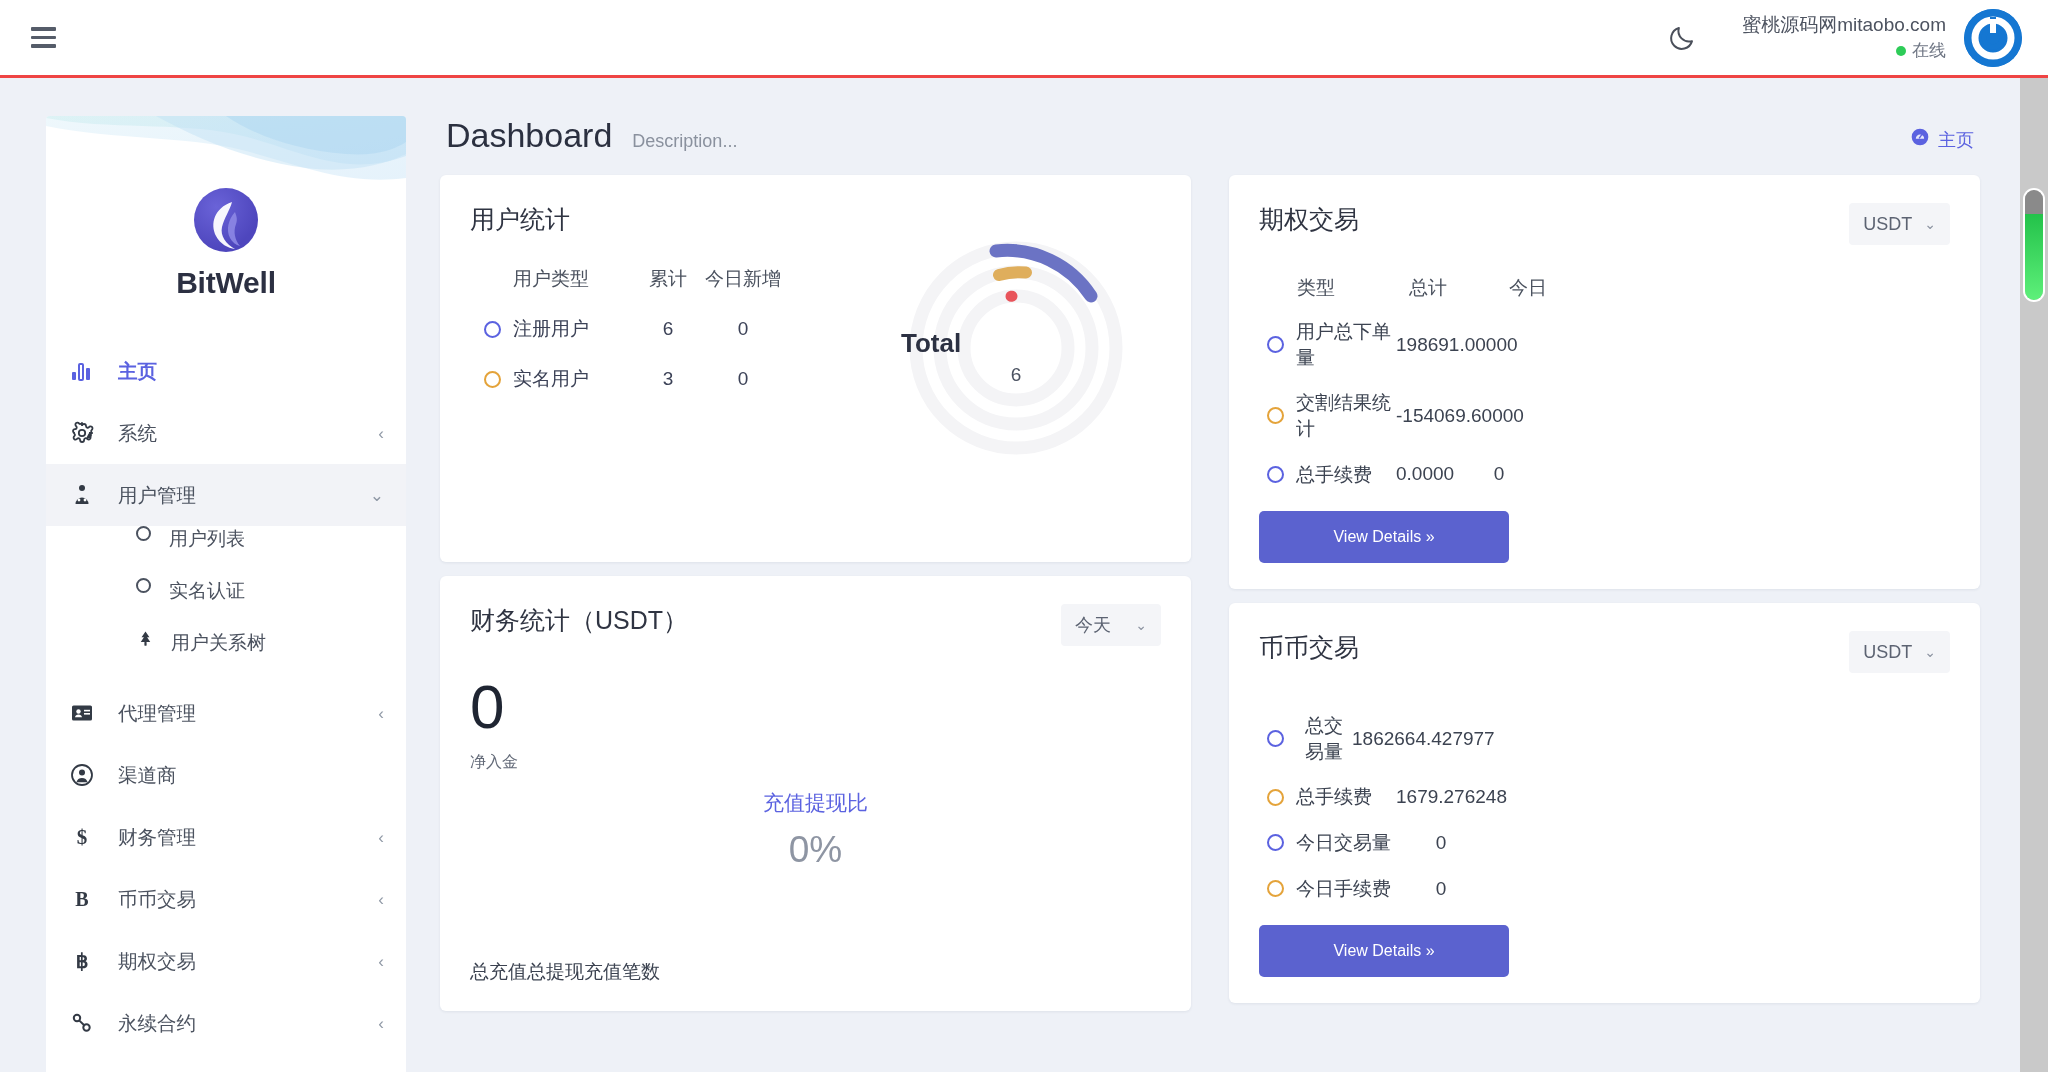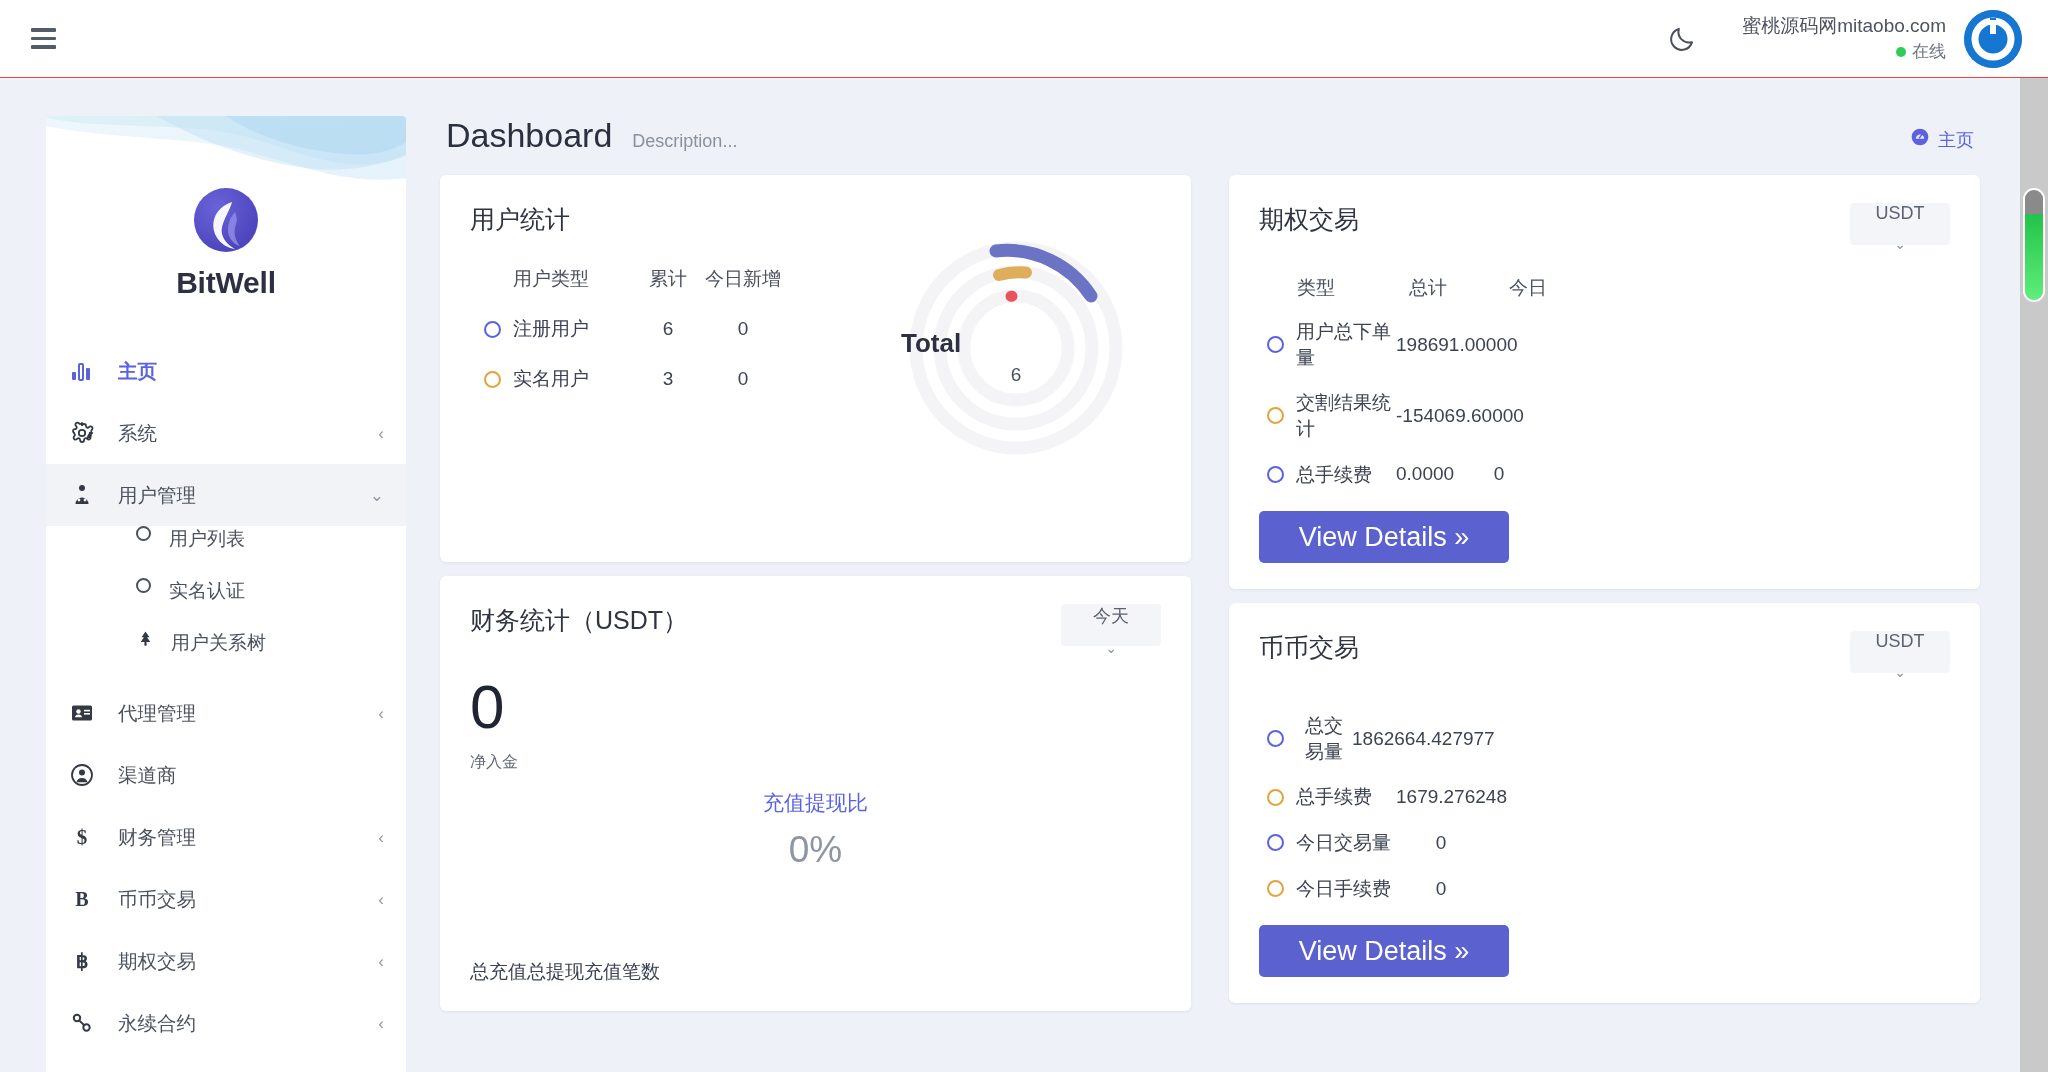--- a/index.html
+++ b/index.html
@@ -9,21 +9,21 @@
     background: #eef1f7;
     font-family: "Liberation Sans", "DejaVu Sans", sans-serif;
     color: #3c4257;
   }
 
   
   .topbar {
     position: absolute; top: 0; left: 0; right: 0; height: 78px;
     background: #ffffff;
     display: flex; align-items: center;
-    border-bottom: 1px solid #ef4444;
+    border-bottom: 3px solid #ef4444;
     z-index: 20;
   }
   .hamburger {
     margin-left: 22px; width: 42px; height: 42px;
     display: flex; flex-direction: column; justify-content: center;
     align-items: center; gap: 5px; cursor: pointer;
   }
   .hamburger span { display: block; width: 25px; height: 3.5px; background: #555c69; border-radius: 1px; }
   .topbar-right {
     margin-left: auto; display: flex; align-items: center; gap: 0px; padding-right: 26px;
@@ -118,21 +118,21 @@
     box-shadow: 0 1px 3px rgba(40,50,80,0.08);
     padding: 28px 30px 26px 30px;
     position: relative;
   }
   .card-title { font-size: 25px; color: #2f3442; font-weight: 400; }
   .card-head { display: flex; align-items: flex-start; }
   .select-pill {
     margin-left: auto; background: #f4f5f8; border-radius: 4px;
     height: 42px; min-width: 100px; padding: 0 14px;
     display: flex; align-items: center; justify-content: space-between; gap: 12px;
-    font-size: 18px; color: #5c6372; cursor: pointer; flex-direction: column;
+    font-size: 18px; color: #5c6372; cursor: pointer;
   }
   .select-pill .chev { color: #8d94a2; font-size: 14px; }
 
   
   .userstat-body { display: flex; align-items: flex-start; min-height: 300px; }
   .ustat-table { padding-top: 18px; padding-left: 14px; }
   .ustat-row { display: flex; align-items: center; height: 50px; font-size: 19px; }
   .ustat-row.header { color: #4b525f; }
   .ustat-ring {
     width: 17px; height: 17px; border-radius: 50%; border: 2.5px solid #5b62e0;
@@ -174,21 +174,21 @@
     flex: none; margin-right: 12px;
   }
   .t-ring.orange { border-color: #e4a33a; }
   .t-name { width: 100px; line-height: 1.35; }
   .t-name.wrapnarrow { width: 56px; text-align: center; }
   .t-val { flex: none; }
   .t-val2 { width: 90px; text-align: center; }
   .btn-primary {
     margin-top: 14px; background: #5b62cf; color: #ffffff; border: none;
     border-radius: 5px; height: 52px; width: 250px;
-    font-size: 27px; cursor: pointer; font-family: inherit;
+    font-size: 16px; cursor: pointer; font-family: inherit;
   }
 
   
   .vscroll {
     position: absolute; top: 78px; right: 0; width: 28px; bottom: 0;
     background: #c9c9c9; z-index: 30;
   }
   .vscroll-thumb {
     position: absolute; left: 5px; width: 18px; top: 112px; height: 110px;
     border-radius: 9px;

